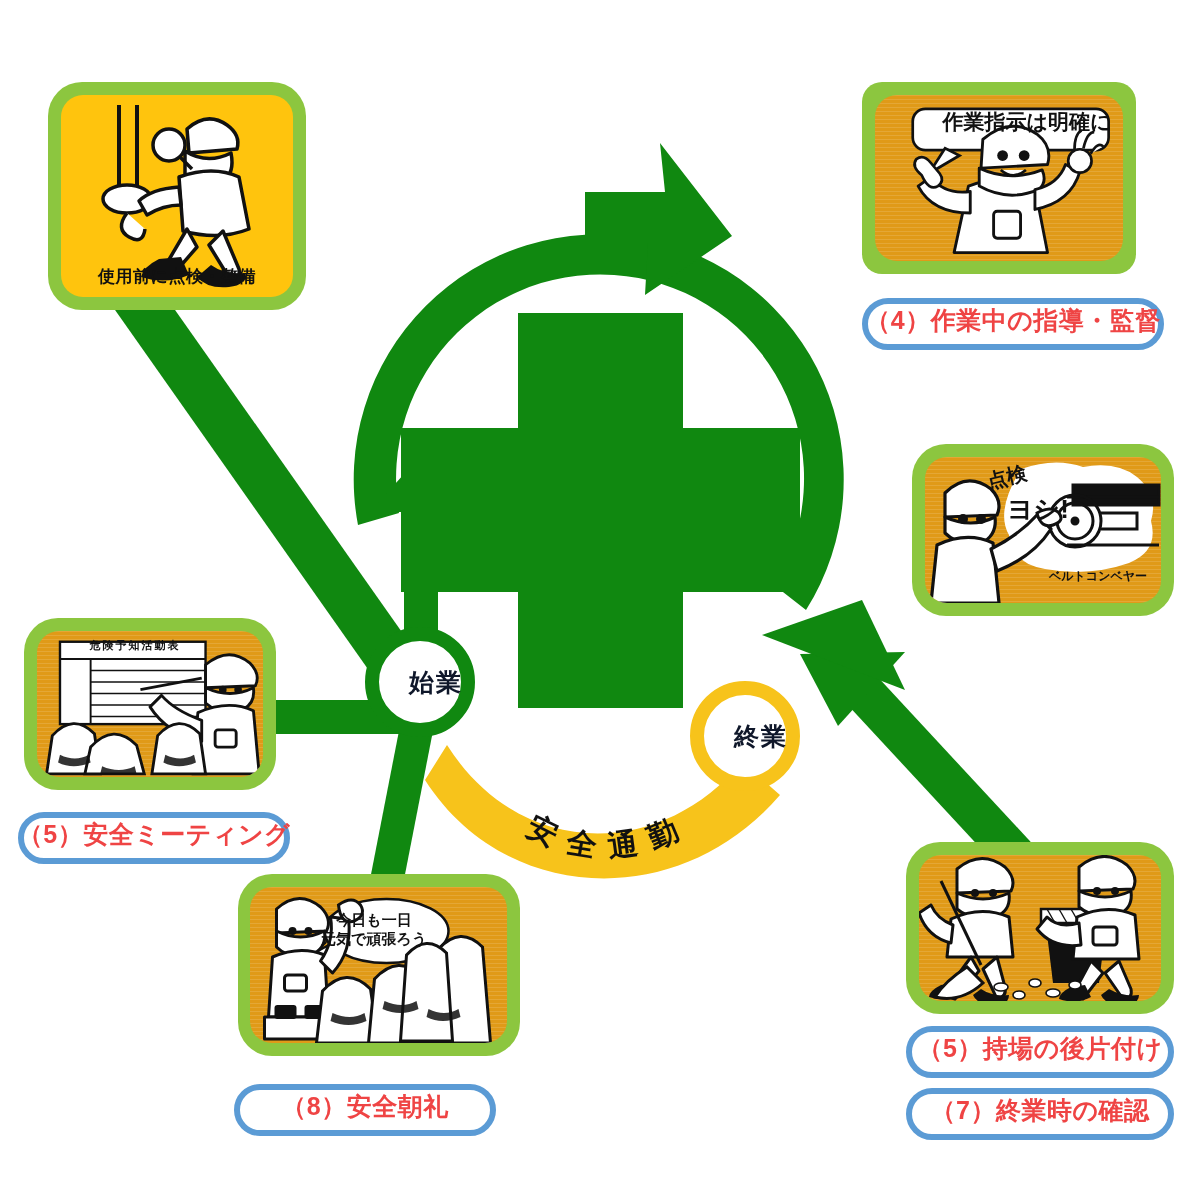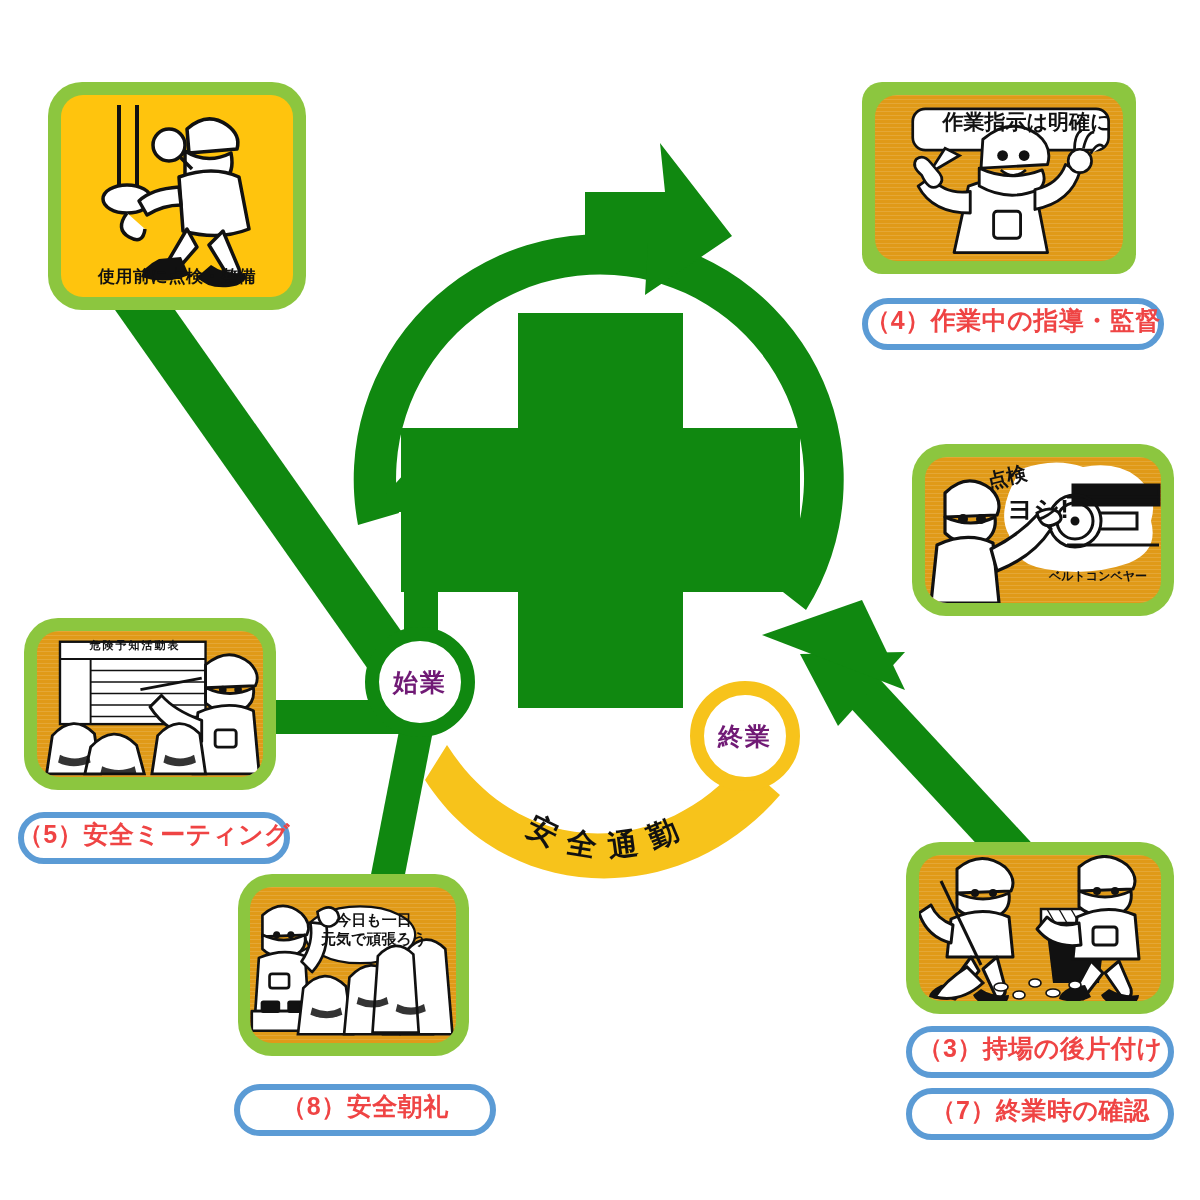--- a/index.html
+++ b/index.html
@@ -50,24 +50,25 @@
     box-sizing:border-box;
     color:#ef4444;
     font-weight:bold;
     letter-spacing:.5px;
     white-space:nowrap;
   }
 
   
   .hub-label{
     position:absolute;
-    color:#701a75;font-weight:bold;font-size:25px;
+    color:#0f172a;font-weight:bold;font-size:25px;
     letter-spacing:2px;
     transform:translate(-50%,-50%);
     white-space:nowrap;
+    margin-left:16px;
   }
   
   .card-caption{
     position:absolute;left:0;right:0;bottom:9px;
     text-align:center;color:#111;font-weight:bold;
     font-size:17px;letter-spacing:.5px;
   }
   .bubble-text{
     position:absolute;color:#111;font-weight:bold;text-align:center;
     line-height:1.25;white-space:pre-line;
@@ -280,21 +281,21 @@
           <path d="M134 126 q16 8 30 0 l2 8 q-18 8 -34 0 z"></path>
         </g>
       </svg>
       <div class="bubble-text" style="left:22px;top:8px;width:152px;font-size:11px;letter-spacing:2px;">危険予知活動表</div>
     </div>
   </div>
   <div class="pill" style="left:18px;top:812px;width:272px;height:52px;font-size:25px;">
     <span>（5）安全ミーティング</span>
   </div>
 
-  <div class="card" style="left:238px;top:874px;width:231px;height:182px;padding-left:12px;">
+  <div class="card" style="left:238px;top:874px;width:282px;height:182px;padding-left:12px;">
     <div class="card-inner">
       <svg class="card-art" viewBox="0 0 232 156">
 
         <ellipse cx="124" cy="44" rx="62" ry="32" fill="#fff" stroke="#111" stroke-width="2.5"></ellipse>
         <path d="M70 56 l-22 12 l26 4 z" fill="#fff" stroke="#111" stroke-width="2.5"></path>
 
         <g fill="#fff" stroke="#111" stroke-width="3" stroke-linejoin="round">
           <path d="M14 22 q22 -20 44 -2 q12 12 6 24 l-50 2 z"></path>
           <path d="M14 44 q24 12 48 0 q2 16 -10 22 q-24 8 -38 -6 z"></path>
           <path d="M10 70 q28 -12 52 -2 l4 62 l-60 0 z"></path>
@@ -392,19 +393,19 @@
           <ellipse cx="82" cy="132" rx="7" ry="4"></ellipse>
           <ellipse cx="100" cy="140" rx="6" ry="4"></ellipse>
           <ellipse cx="116" cy="128" rx="6" ry="4"></ellipse>
           <ellipse cx="134" cy="138" rx="7" ry="4"></ellipse>
           <ellipse cx="156" cy="130" rx="6" ry="4"></ellipse>
         </g>
       </svg>
     </div>
   </div>
   <div class="pill" style="left:906px;top:1026px;width:268px;height:52px;font-size:25px;">
-    <span>（3）持場の後片付け</span>
+    <span>（5）持場の後片付け</span>
   </div>
   <div class="pill" style="left:906px;top:1088px;width:268px;height:52px;font-size:25px;">
     <span>（7）終業時の確認</span>
   </div>
 
 </div>
 
 </body></html>

